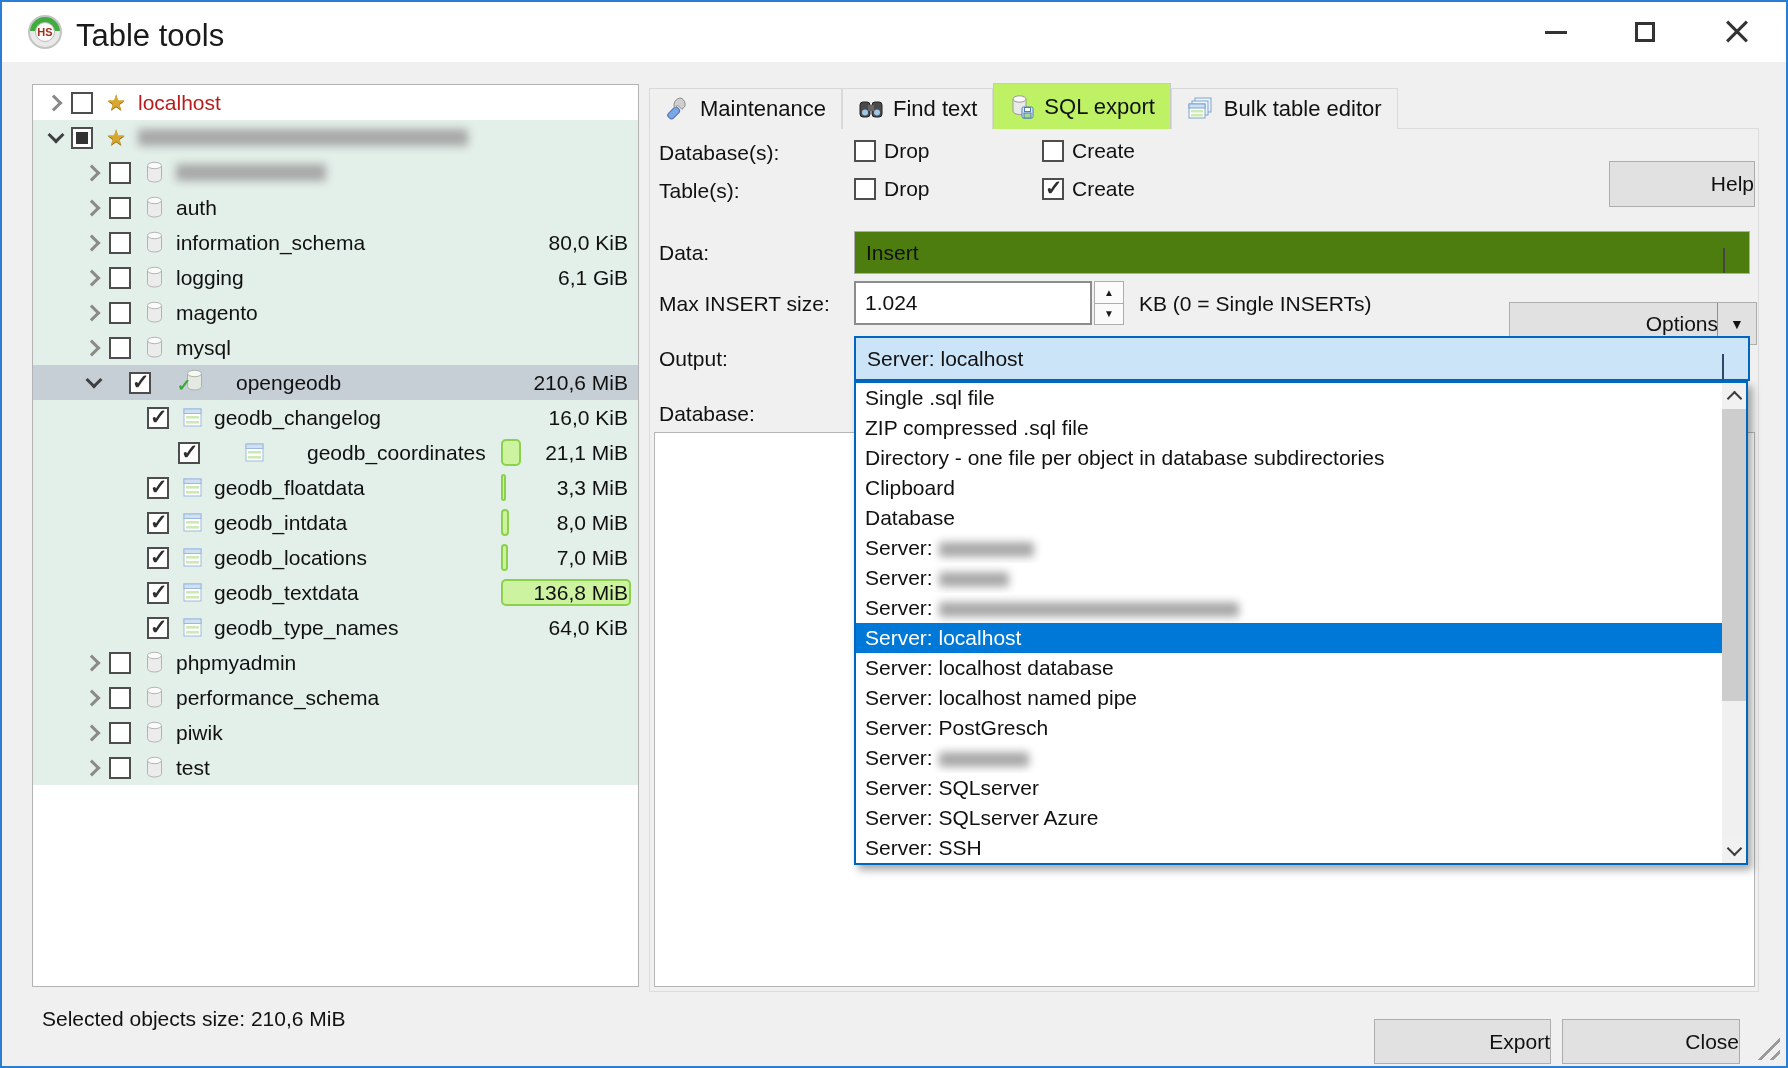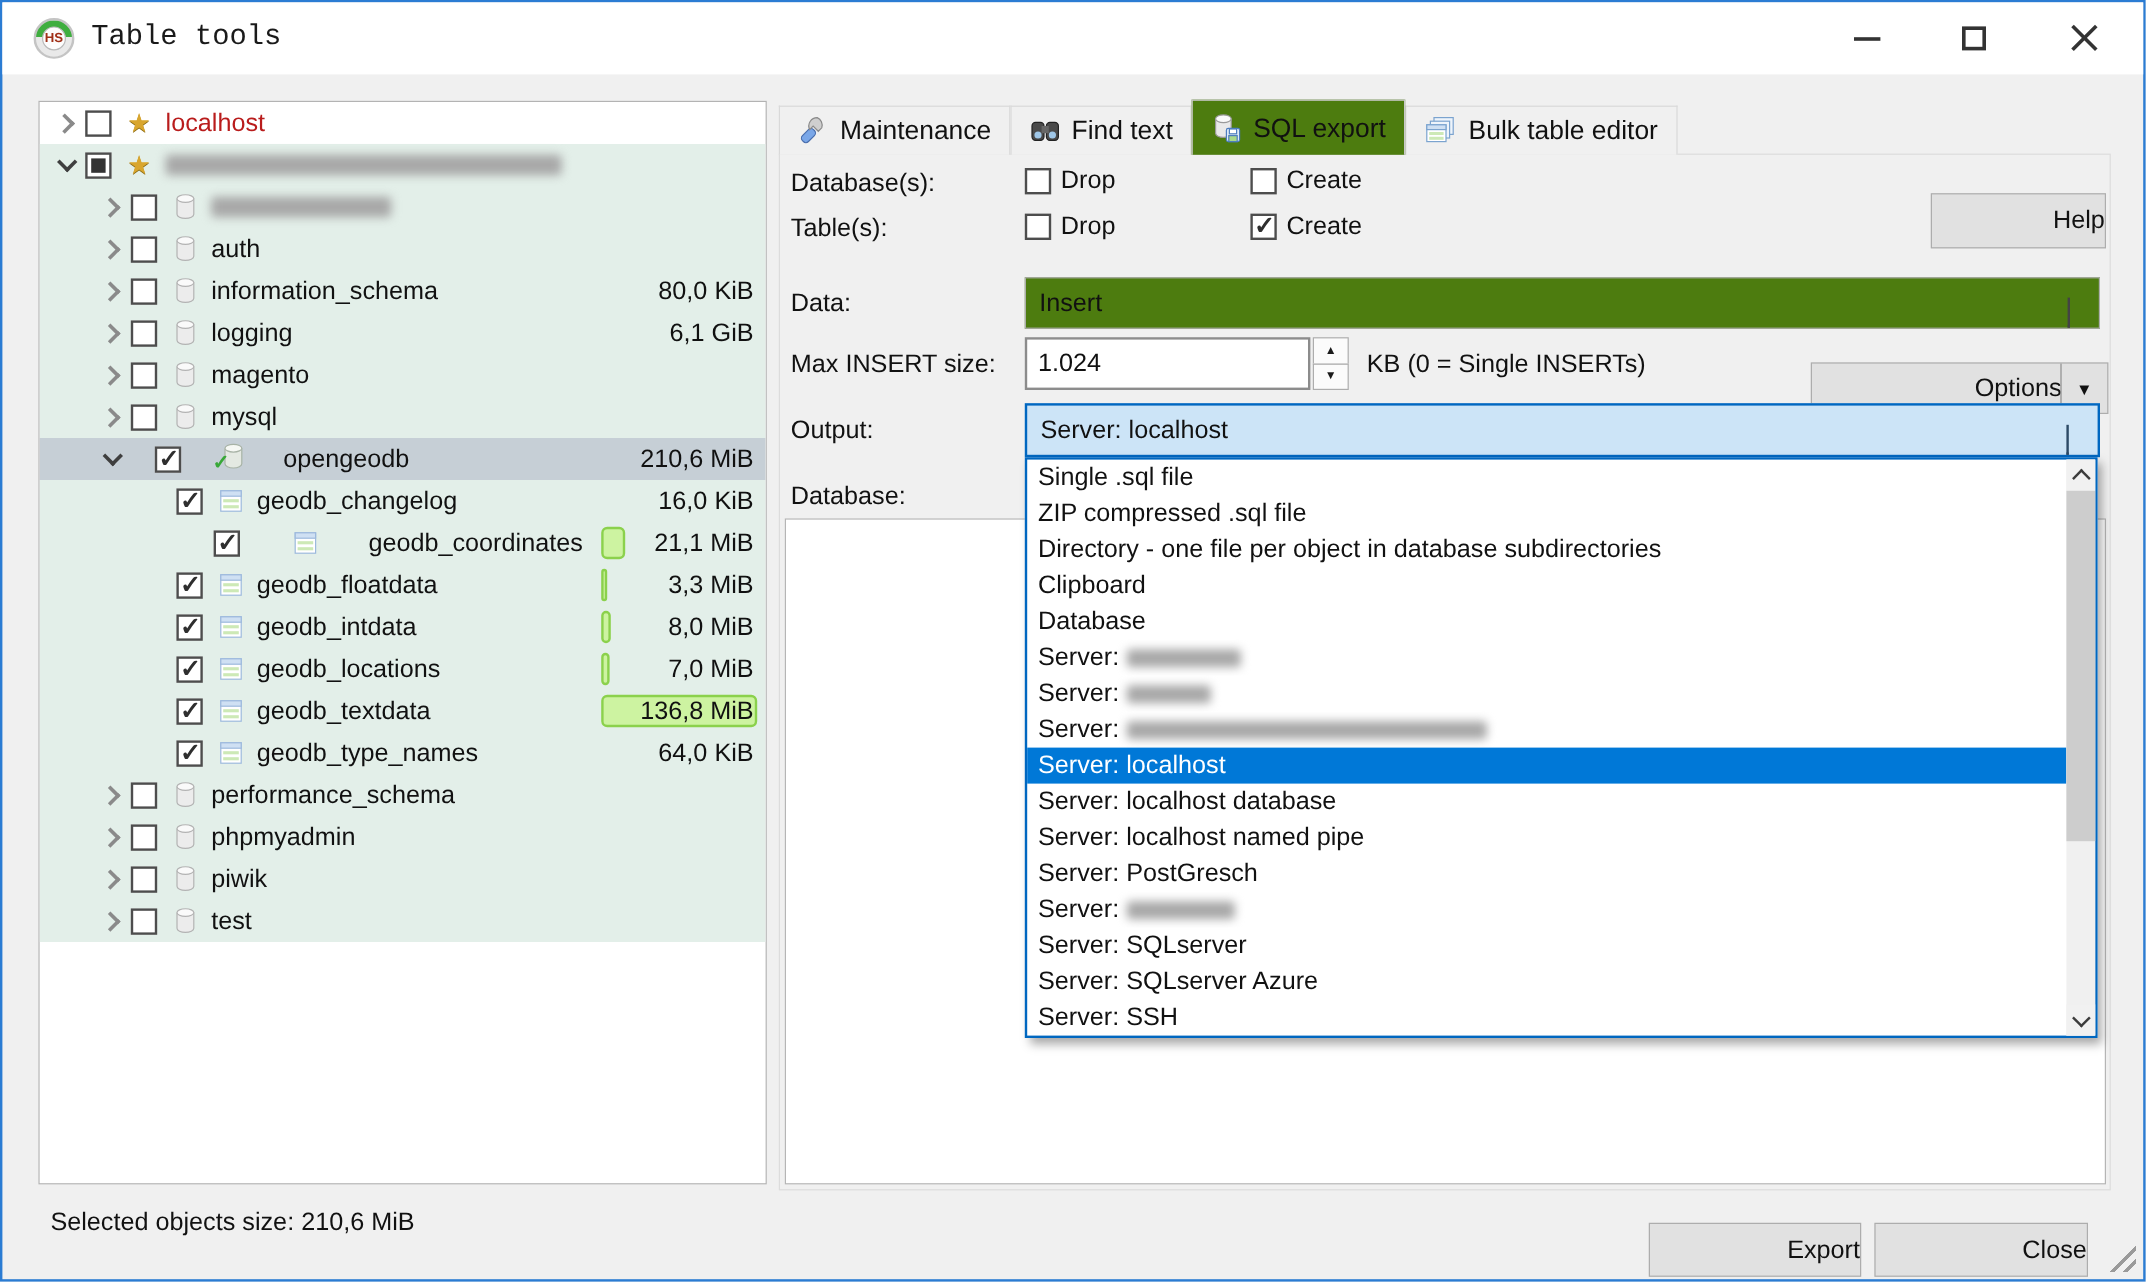--- a/index.html
+++ b/index.html
@@ -5,21 +5,21 @@
   html,body{margin:0;padding:0;width:1788px;height:1068px;overflow:hidden;
     font-family:"Liberation Sans",sans-serif;background:#fff;}
   .window{position:absolute;inset:0;border:2px solid #2b7cd3;background:#f0f0f0;box-sizing:border-box;}
 
   
   .titlebar{position:absolute;left:0;top:0;right:0;height:60px;background:#fff;}
   .hs-logo{position:absolute;left:26px;top:13px;width:34px;height:34px;border-radius:50%;
     background:linear-gradient(#3fae3f 0 46%,#e9e9e9 46% 100%);border:2px solid #c4c4c4;box-sizing:border-box;}
   .hs-logo span{position:absolute;inset:5px;background:#fdfdfd;border-radius:50%;border:1px solid #b9b9b9;
     color:#a03018;font-weight:bold;font-size:11px;line-height:18px;text-align:center;}
-  .wtitle{position:absolute;left:74px;top:16px;font-size:24px;color:#1a1a1a;font-family:Liberation Mono, monospace;}
+  .wtitle{position:absolute;left:74px;top:16px;font-size:31px;color:#1a1a1a;}
   .wbtn{position:absolute;top:0;width:64px;height:60px;display:flex;align-items:center;justify-content:center;}
   .wbtn.min{left:1522px}.wbtn.max{left:1611px}.wbtn.cls{left:1703px}
   .glyph-min{width:22px;height:3px;background:#333;}
   .glyph-max{width:20px;height:20px;border:3px solid #333;box-sizing:border-box;}
   .glyph-cls{position:relative;width:24px;height:24px;}
   .glyph-cls::before,.glyph-cls::after{content:"";position:absolute;left:-2px;top:10px;width:28px;height:3px;background:#333;}
   .glyph-cls::before{transform:rotate(45deg);}.glyph-cls::after{transform:rotate(-45deg);}
 
   
   .tree{position:absolute;left:30px;top:82px;width:607px;height:903px;background:#fff;
@@ -44,21 +44,21 @@
   .redact{display:inline-block;height:17px;border-radius:3px;background:#a8a8a8;filter:blur(4px);}
   .tbar{position:absolute;left:468px;top:4px;height:27px;border-radius:5px;background:#cdf3a1;
     border:2px solid #8bd14c;box-sizing:border-box;}
   .tsize{position:absolute;right:10px;top:0;height:35px;line-height:35px;font-size:21px;color:#111;}
 
   
   .tabpage{position:absolute;left:647px;top:126px;width:1110px;height:864px;border:1px solid #dcdcdc;box-sizing:border-box;}
   .tabs{position:absolute;left:647px;top:82px;height:45px;display:flex;align-items:flex-end;}
   .tab{height:41px;display:flex;align-items:center;padding:0 15px;background:#f0f0f0;
     border:1px solid #d9d9d9;border-bottom:none;box-sizing:border-box;font-size:22px;color:#111;gap:9px;}
-  .tab.active{height:46px;background:#4d7c0f;border-color:#c9c9c9;position:relative;z-index:3;}
+  .tab.active{height:46px;background:#bef264;border-color:#c9c9c9;position:relative;z-index:3;}
 
   
   .flabel{position:absolute;font-size:21px;color:#111;}
   .formcb{position:absolute;display:flex;align-items:center;gap:8px;font-size:21px;color:#111;}
   .btn{position:absolute;background:#e1e1e1;border:1px solid #adadad;box-sizing:border-box;
     display:flex;align-items:center;justify-content:flex-end;font-size:21px;color:#111;margin-top:20px;}
   .combo{position:absolute;box-sizing:border-box;display:flex;align-items:center;font-size:21px;color:#111;}
   .combo .chev{position:absolute;right:14px;top:50%;margin-top:-5px;width:12px;height:12px;}
   .chevline{width:10px;height:10px;border-right:2px solid #444;border-bottom:2px solid #444;transform:rotate(45deg);margin-top:-6px;}
   .combo.gray{background:#4d7c0f;border:1px solid #adadad;padding-left:11px;}
@@ -317,32 +317,32 @@
       </div>
       <div class="trow tint" style="padding-left: 46px;">
         <span class="arrow col"></span>
         <span class="cb"></span>
         <span class="ticon">
           <svg width="21" height="23" viewBox="0 0 21 23">
             <path d="M3.5 4.5v13a7 3.5 0 0 0 14 0v-13" fill="#ececec" stroke="#b3b3b3"></path>
             <ellipse cx="10.5" cy="4.5" rx="7" ry="3.2" fill="#fafafa" stroke="#b3b3b3"></ellipse>
           </svg>
         </span>
+        <span class="tlabel">phpmyadmin</span>
+      </div>
+      <div class="trow tint" style="padding-left: 46px;">
+        <span class="arrow col"></span>
+        <span class="cb"></span>
+        <span class="ticon">
+          <svg width="21" height="23" viewBox="0 0 21 23">
+            <path d="M3.5 4.5v13a7 3.5 0 0 0 14 0v-13" fill="#ececec" stroke="#b3b3b3"></path>
+            <ellipse cx="10.5" cy="4.5" rx="7" ry="3.2" fill="#fafafa" stroke="#b3b3b3"></ellipse>
+          </svg>
+        </span>
         <span class="tlabel">performance_schema</span>
-      </div>
-      <div class="trow tint" style="padding-left: 46px;">
-        <span class="arrow col"></span>
-        <span class="cb"></span>
-        <span class="ticon">
-          <svg width="21" height="23" viewBox="0 0 21 23">
-            <path d="M3.5 4.5v13a7 3.5 0 0 0 14 0v-13" fill="#ececec" stroke="#b3b3b3"></path>
-            <ellipse cx="10.5" cy="4.5" rx="7" ry="3.2" fill="#fafafa" stroke="#b3b3b3"></ellipse>
-          </svg>
-        </span>
-        <span class="tlabel">phpmyadmin</span>
       </div>
       <div class="trow tint" style="padding-left: 46px;">
         <span class="arrow col"></span>
         <span class="cb"></span>
         <span class="ticon">
           <svg width="21" height="23" viewBox="0 0 21 23">
             <path d="M3.5 4.5v13a7 3.5 0 0 0 14 0v-13" fill="#ececec" stroke="#b3b3b3"></path>
             <ellipse cx="10.5" cy="4.5" rx="7" ry="3.2" fill="#fafafa" stroke="#b3b3b3"></ellipse>
           </svg>
         </span>

